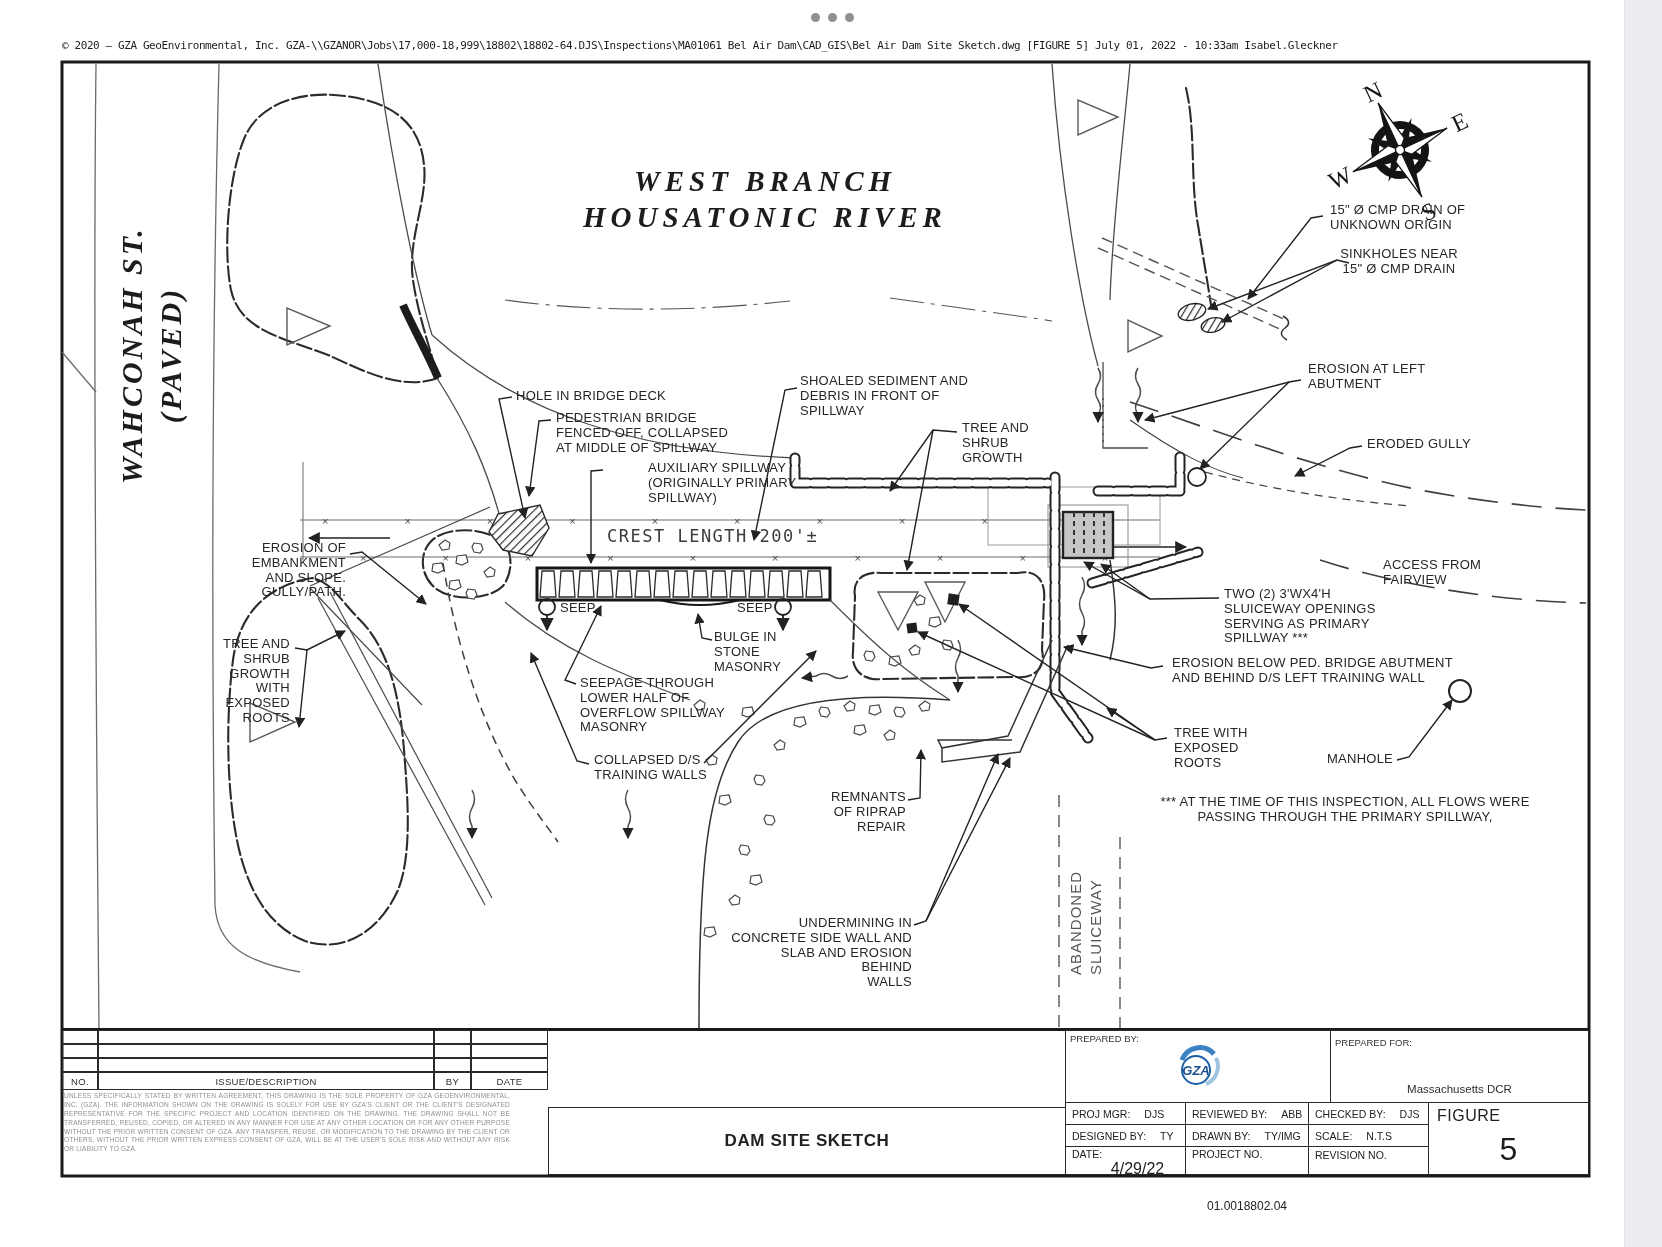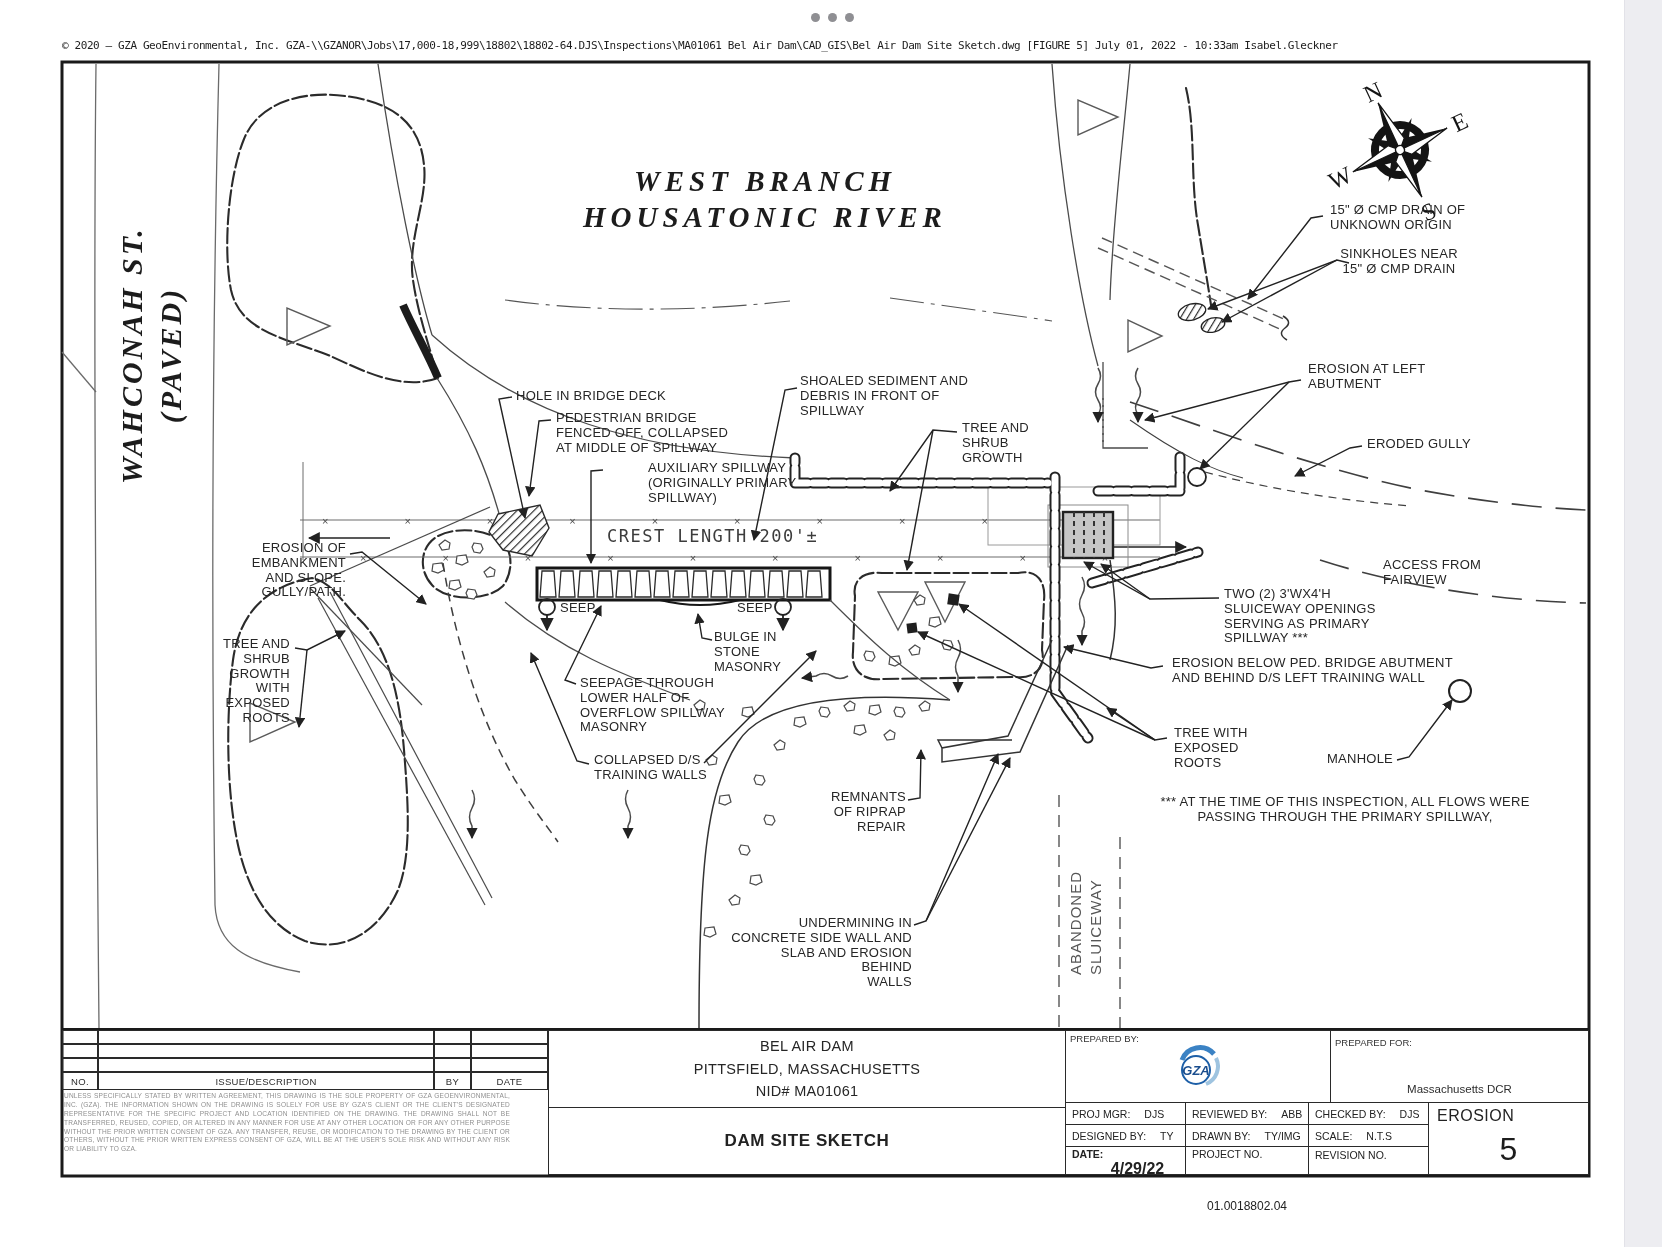--- a/index.html
+++ b/index.html
@@ -413,25 +413,20 @@
       <div></div>
       <div></div>
       <div></div>
     <div>NO.</div>
     <div>ISSUE/DESCRIPTION</div>
     <div>BY</div>
     <div>DATE</div>
   </div>
   <div class="disclaimer">UNLESS SPECIFICALLY STATED BY WRITTEN AGREEMENT, THIS DRAWING IS THE SOLE PROPERTY OF GZA GEOENVIRONMENTAL, INC. (GZA). THE INFORMATION SHOWN ON THE DRAWING IS SOLELY FOR USE BY GZA'S CLIENT OR THE CLIENT'S DESIGNATED REPRESENTATIVE FOR THE SPECIFIC PROJECT AND LOCATION IDENTIFIED ON THE DRAWING. THE DRAWING SHALL NOT BE TRANSFERRED, REUSED, COPIED, OR ALTERED IN ANY MANNER FOR USE AT ANY OTHER LOCATION OR FOR ANY OTHER PURPOSE WITHOUT THE PRIOR WRITTEN CONSENT OF GZA. ANY TRANSFER, REUSE, OR MODIFICATION TO THE DRAWING BY THE CLIENT OR OTHERS, WITHOUT THE PRIOR WRITTEN EXPRESS CONSENT OF GZA, WILL BE AT THE USER'S SOLE RISK AND WITHOUT ANY RISK OR LIABILITY TO GZA.</div>
 
-  <div class="tb-cell titlecell" style="left:548px;top:1030px;width:518px;height:78px;">
-    <div class="prj-line">BEL AIR DAM
-PITTSFIELD, MASSACHUSETTS
-NID# MA01061</div>
-  </div>
   <div class="tb-cell titlecell" style="left:548px;top:1107px;width:518px;height:68px;">
     <div class="sheet-title">DAM SITE SKETCH</div>
   </div>
 
   <div class="tb-cell" style="left:1065px;top:1030px;width:266px;height:73px;">
     <div class="small-label" style="padding:2px 4px;">PREPARED BY:</div>
     <div style="display:flex;align-items:center;justify-content:center;gap:7px;margin-top:-2px;">
       <svg width="44" height="44" viewBox="0 0 44 44">
         <path d="M6,16 A19 19 0 0 1 38,10" fill="none" stroke="#3b82c4" stroke-width="5"></path>
         <path d="M40,14 A19 19 0 0 1 30,40" fill="none" stroke="#9fc4e0" stroke-width="4"></path>
@@ -465,33 +460,33 @@
       <span class="fv">TY</span>
   </div>
   <div class="tb-cell fieldcell" style="left:1185px;top:1124px;width:124px;height:23px;">
     <span class="fl">DRAWN BY:</span>
       <span class="fv">TY/IMG</span>
   </div>
   <div class="tb-cell fieldcell" style="left:1308px;top:1124px;width:121px;height:23px;">
     <span class="fl">SCALE:</span>
       <span class="fv">N.T.S</span>
   </div>
-  <div class="tb-cell" style="left:1065px;top:1146px;width:145px;height:29px;font-weight:bold;">
+  <div class="tb-cell" style="left:1065px;top:1146px;width:145px;height:29px;">
     <div class="fieldcell" style="padding:1px 6px 0;">
         <span class="fl">DATE:</span>
       </div>
     <div style="font-size:16px;text-align:center;color:#222;">4/29/22</div>
   </div>
   <div class="tb-cell" style="left:1185px;top:1146px;width:124px;height:29px;">
     <div class="fieldcell" style="padding:1px 6px 0;">
         <span class="fl">PROJECT NO.</span>
       </div>
     <div style="font-size:12px;text-align:center;color:#222;margin-top:39px;">01.0018802.04</div>
   </div>
   <div class="tb-cell fieldcell" style="left:1308px;top:1146px;width:121px;height:29px;align-items:flex-start;padding-top:2px;">
     <span class="fl">REVISION NO.</span>
   </div>
   <div class="tb-cell figure-cell" style="left:1428px;top:1102px;width:161px;height:73px;">
-    <div class="figure-word">EROSION</div>
+    <div class="figure-word">FIGURE</div>
     <div class="figure-num">5</div>
   </div>
 
 </div>
 
 </body></html>

